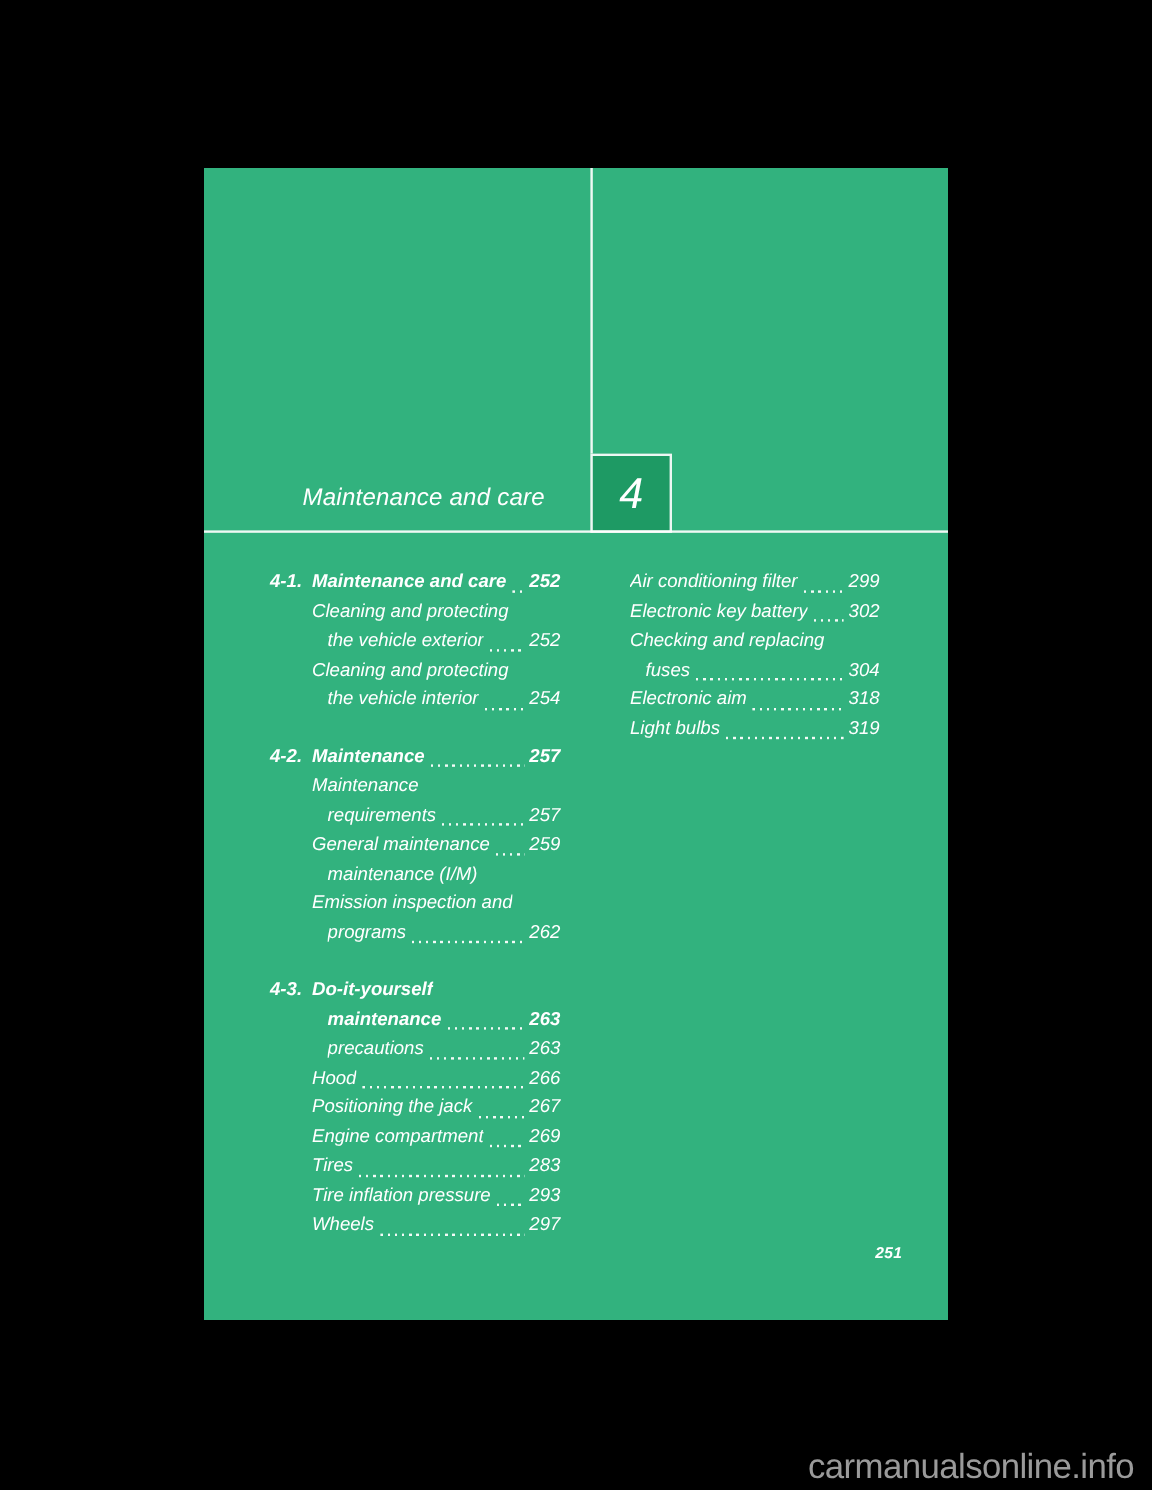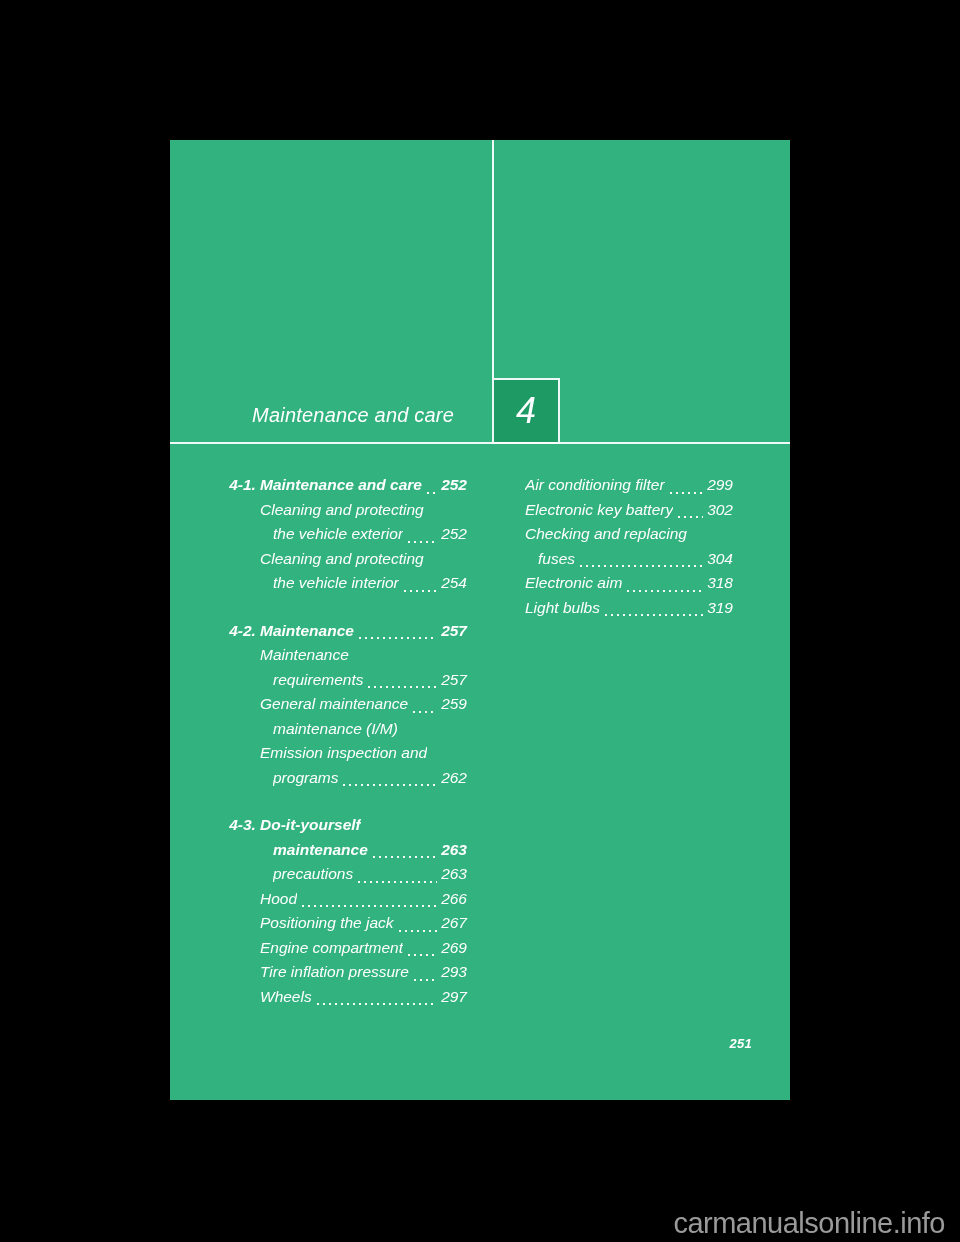--- a/index.html
+++ b/index.html
@@ -49,21 +49,21 @@
     white-space:nowrap;
   }
   .toc-col{
     position:absolute;top:333px;
     color:var(--text);
     font-size:15.5px;line-height:24.5px;font-weight:400;
   }
   .toc-left{left:55px;width:242px;}
   .toc-right{left:355px;width:208px;}
   .toc-section + .toc-section{margin-top:23px;}
-  .sec-row{display:flex;font-weight:700;text-align:center;}
+  .sec-row{display:flex;font-weight:700;}
   .sec-num{flex:0 0 35px;width:35px;}
   .sec-content{flex:1;min-width:0;}
   .sec-entries{padding-left:35px;font-weight:400;}
   .toc-line{display:flex;align-items:baseline;}
   .toc-line.indent{padding-left:13px;}
   .toc-text{white-space:nowrap;flex:0 1 auto;overflow:hidden;}
   .leader{
     flex:1 1 auto;min-width:8px;height:2px;
     align-self:flex-end;
     margin:0 4px 4px 5px;
@@ -210,20 +210,27 @@
           </div>
           <div class="toc-entry">
             <div class="toc-line">
               <span class="toc-text">Engine compartment</span>
               <span class="leader"></span>
               <span class="toc-page">269</span>
             </div>
           </div>
           <div class="toc-entry">
             <div class="toc-line">
+              <span class="toc-text">Tires</span>
+              <span class="leader"></span>
+              <span class="toc-page">283</span>
+            </div>
+          </div>
+          <div class="toc-entry">
+            <div class="toc-line">
               <span class="toc-text">Tire inflation pressure</span>
               <span class="leader"></span>
               <span class="toc-page">293</span>
             </div>
           </div>
           <div class="toc-entry">
             <div class="toc-line">
               <span class="toc-text">Wheels</span>
               <span class="leader"></span>
               <span class="toc-page">297</span>

